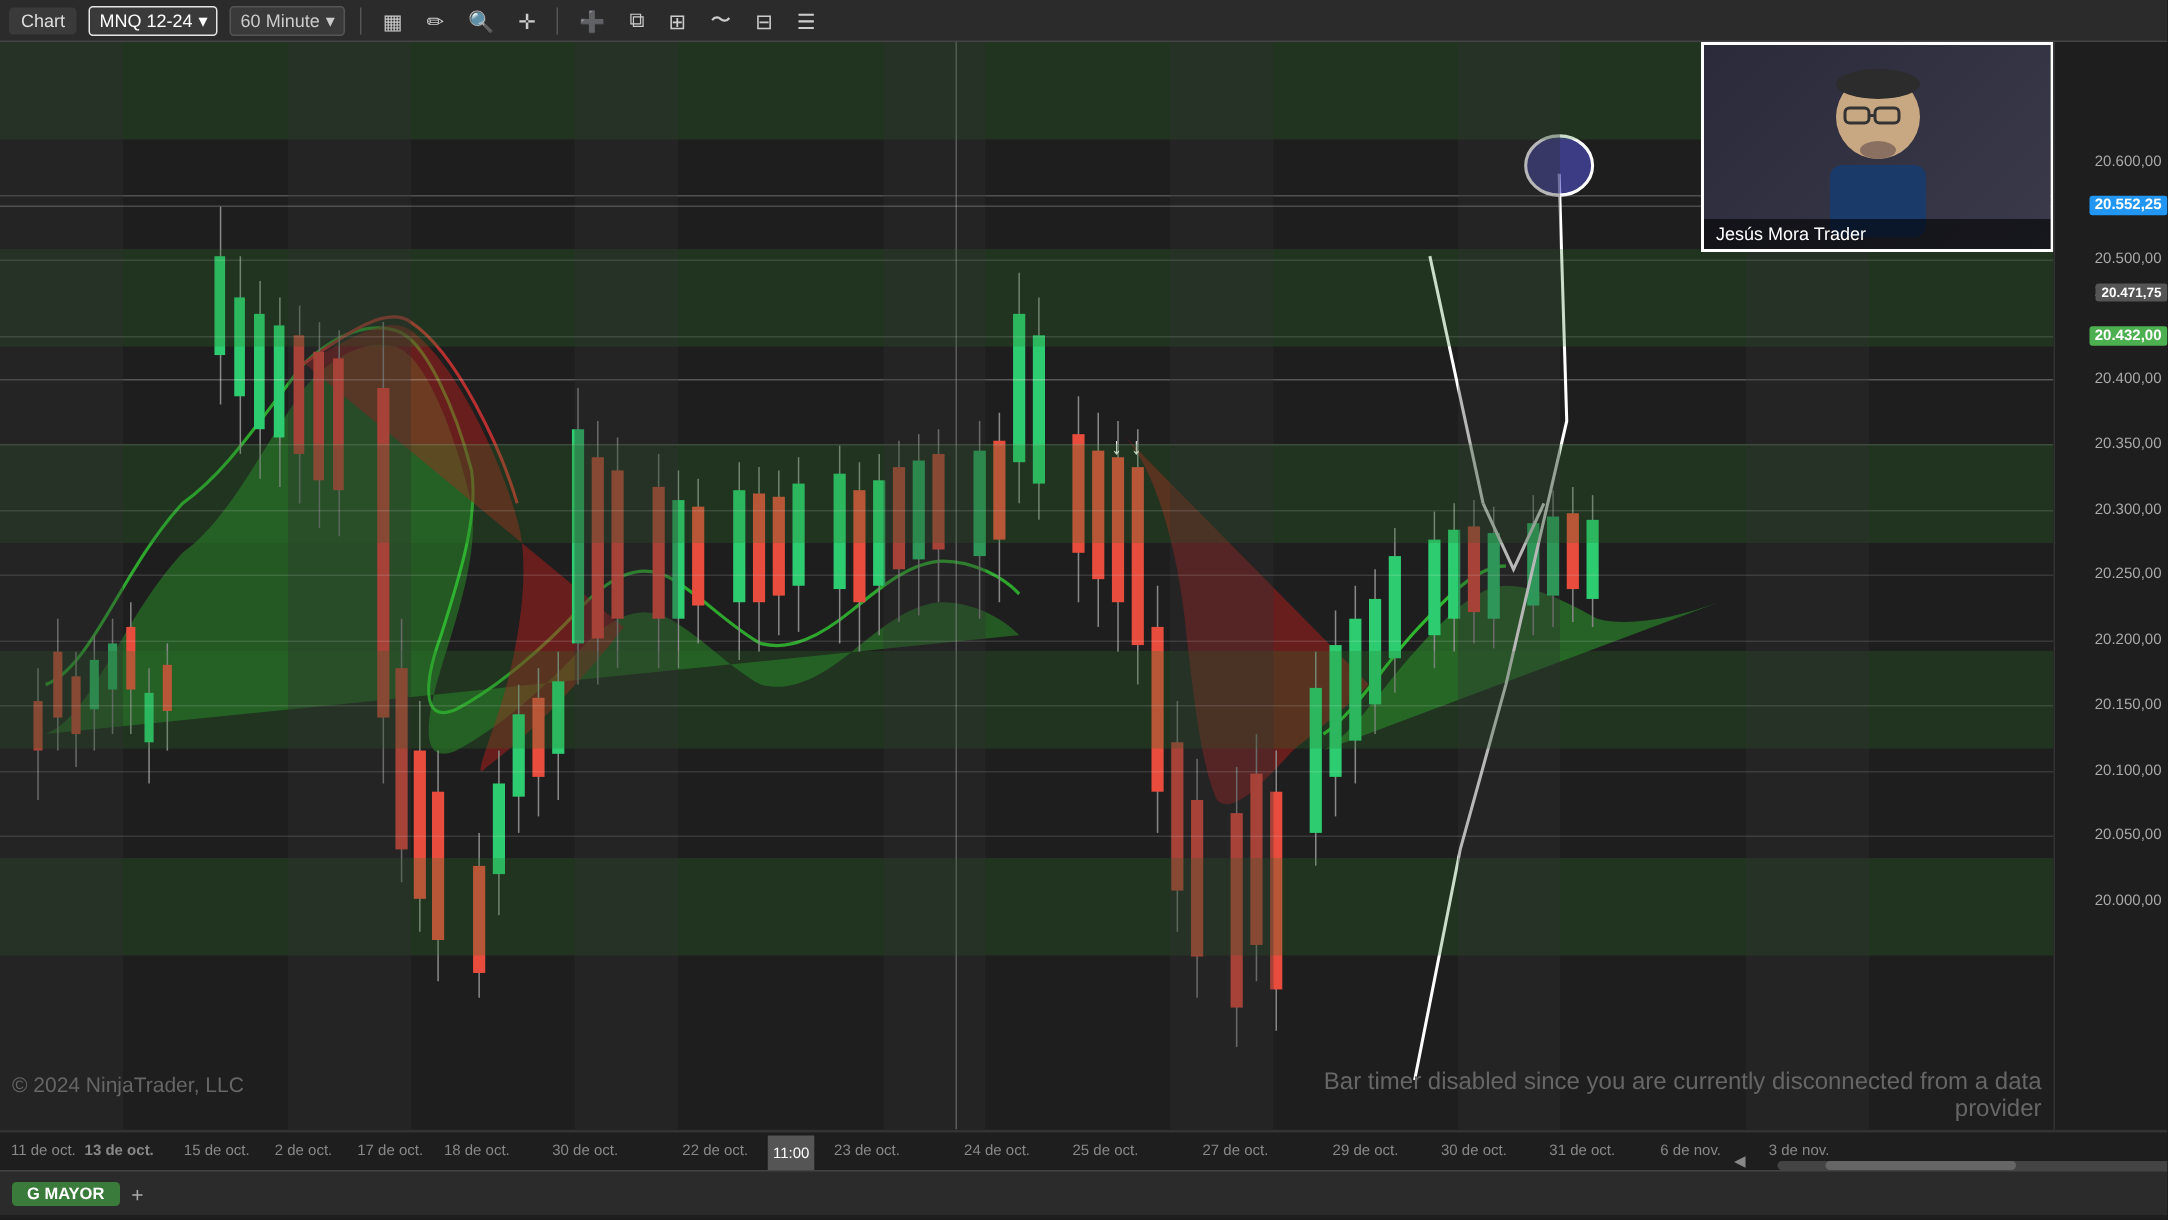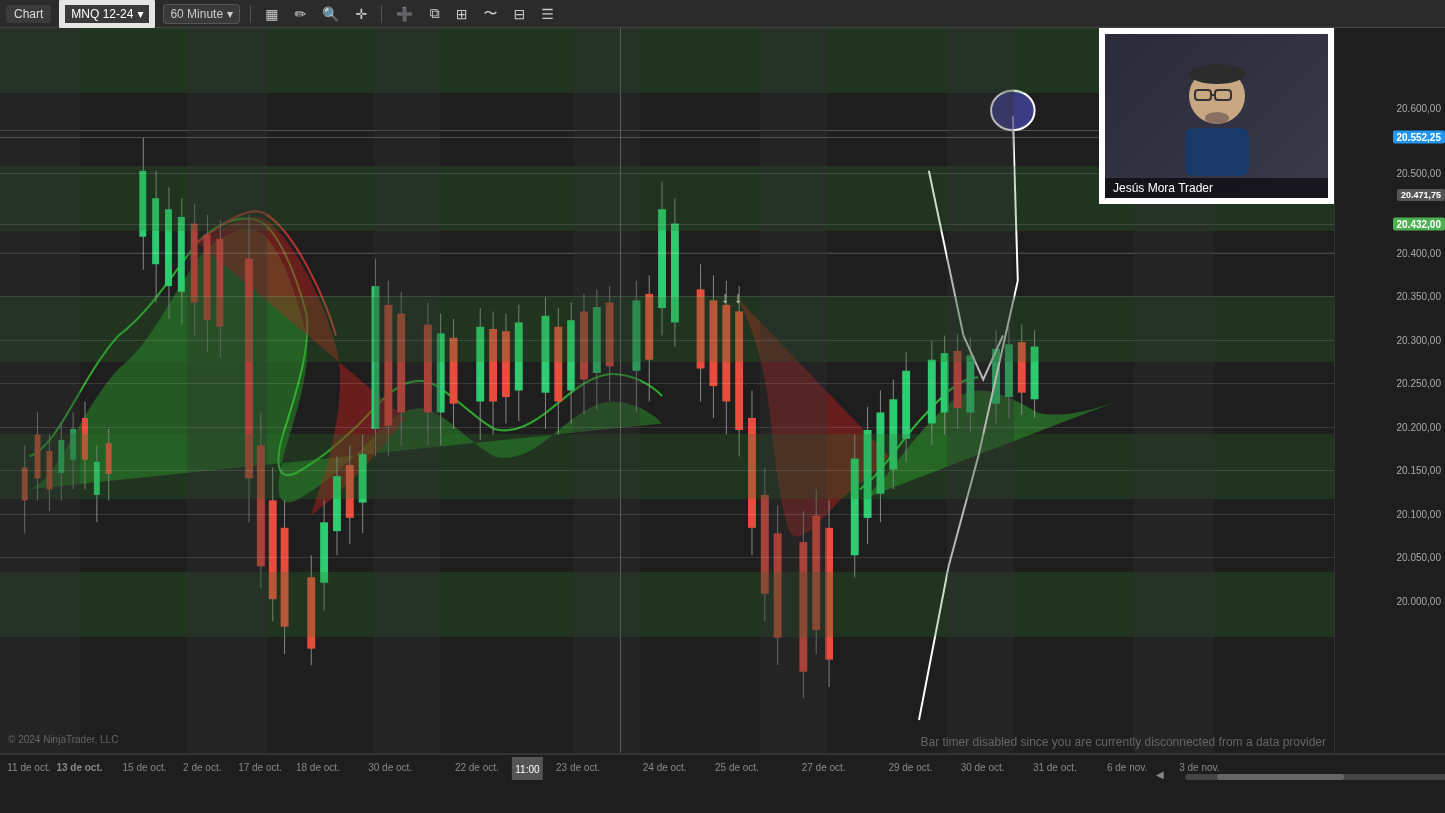--- a/index.html
+++ b/index.html
@@ -9,21 +9,21 @@
     #topbar {
       width: 100%; height: 28px; background: #2b2b2b; display: flex; align-items: center;
       padding: 0 6px; gap: 8px; border-bottom: 1px solid #444;
     }
     #topbar .chart-label {
       background: #3a3a3a; color: #ddd; font-size: 12px; font-weight: normal;
       padding: 2px 8px; border-radius: 3px; cursor: pointer;
     }
     .symbol-dropdown {
       background: #3a3a3a; color: #ccc; font-size: 12px;
-      padding: 2px 6px; border-radius: 3px; border: 6px solid #e5e5e5;
+      padding: 2px 6px; border-radius: 3px; border: 1px solid #e5e5e5;
       cursor: pointer; display: flex; align-items: center; gap: 4px;
     }
     .symbol-dropdown span { color: #fff; }
     .timeframe-dropdown {
       background: #3a3a3a; color: #ccc; font-size: 12px;
       padding: 2px 6px; border-radius: 3px; border: 1px solid #555;
       cursor: pointer; display: flex; align-items: center; gap: 4px;
     }
     .tb-sep { width: 1px; height: 18px; background: #555; margin: 0 2px; }
     .tb-btn {
@@ -34,21 +34,21 @@
     
     #main {
       display: flex; width: 100%; height: calc(813px - 28px - 60px);
     }
     #chart-area {
       flex: 1; background: #1e1e1e; position: relative; overflow: hidden;
     }
 
     
     #price-axis {
-      width: 111px; background: #1e1e1e; border-left: 1px solid #333;
+      width: 76px; background: #1e1e1e; border-left: 1px solid #333;
       position: relative; display: flex; flex-direction: column;
     }
 
     
     #bottom-area {
       width: 100%; height: 60px; background: #1e1e1e;
       border-top: 1px solid #333; display: flex; flex-direction: column;
     }
     #time-axis {
       height: 30px; background: #1e1e1e; display: flex; align-items: center;
@@ -62,22 +62,22 @@
       background: #3a7a3a; color: #fff; font-size: 11px; font-weight: bold;
       padding: 2px 10px; border-radius: 3px; cursor: pointer;
     }
     .tab-add { color: #aaa; font-size: 14px; cursor: pointer; padding: 0 4px; }
 
     
     #chart-canvas { width: 100%; height: 100%; }
 
     
     #video-overlay {
-      position: absolute; top: 0; right: 0; width: 235px; height: 176px;
-      background: #222; border: 6px solid #ffffff; overflow: hidden;
+      position: absolute; top: 0; right: 0; width: 235px; height: 140px;
+      background: #222; border: 2px solid #ffffff; overflow: hidden;
     }
     #video-overlay .person-name {
       position: absolute; bottom: 0; left: 0; right: 0;
       background: rgba(0,0,0,0.6); color: #fff; font-size: 12px;
       padding: 3px 8px;
     }
     #video-face {
       width: 100%; height: 100%; display: flex; align-items: center; justify-content: center;
       background: linear-gradient(135deg, #2a2a3a, #3a3a4a);
     }
@@ -103,27 +103,27 @@
       font-size: 10px; color: #888; position: absolute;
       transform: translateX(-50%);
     }
     .time-label-highlight {
       font-size: 10px; color: #fff; position: absolute;
       transform: translateX(-50%); background: #555; padding: 7px 3px;
     }
 
     
     .copyright {
-      position: absolute; bottom: 8px; left: 8px;
-      font-size: 10px; color: #666;
+      position: absolute; bottom: 22px; left: 8px;
+      font-size: 14px; color: #666;
     }
     
     .disclaimer {
       position: absolute; bottom: 4px; right: 8px;
-      font-size: 12px; color: #666; text-align: right; max-width: 500px;
+      font-size: 16px; color: #666; text-align: right; max-width: 500px;
     }
 
     
     .h-band {
       position: absolute; left: 0; right: 0;
       background: rgba(40, 120, 40, 0.25);
     }
     
     .v-col {
       position: absolute; top: 0; bottom: 0;
@@ -497,13 +497,17 @@
     <div class="time-label" style="left:73%;">31 de oct.</div>
     <div class="time-label" style="left:78%;">6 de nov.</div>
     <div class="time-label" style="left:83%;">3 de nov.</div>
 
     <div style="position:absolute; bottom:0; left:82%; width:22%; height:6px; background:#444; border-radius:3px;">
       <div style="width:40%; height:100%; background:#666; border-radius:3px; margin-left:10%;"></div>
     </div>
 
     <div style="position:absolute; bottom:0; left:80%; font-size:10px; color:#888; cursor:pointer;">◀</div>
   </div>
+  <div id="tab-bar">
+    <div class="tab-item">G MAYOR</div>
+    <div class="tab-add">+</div>
+  </div>
 </div>
 
 </body></html>

